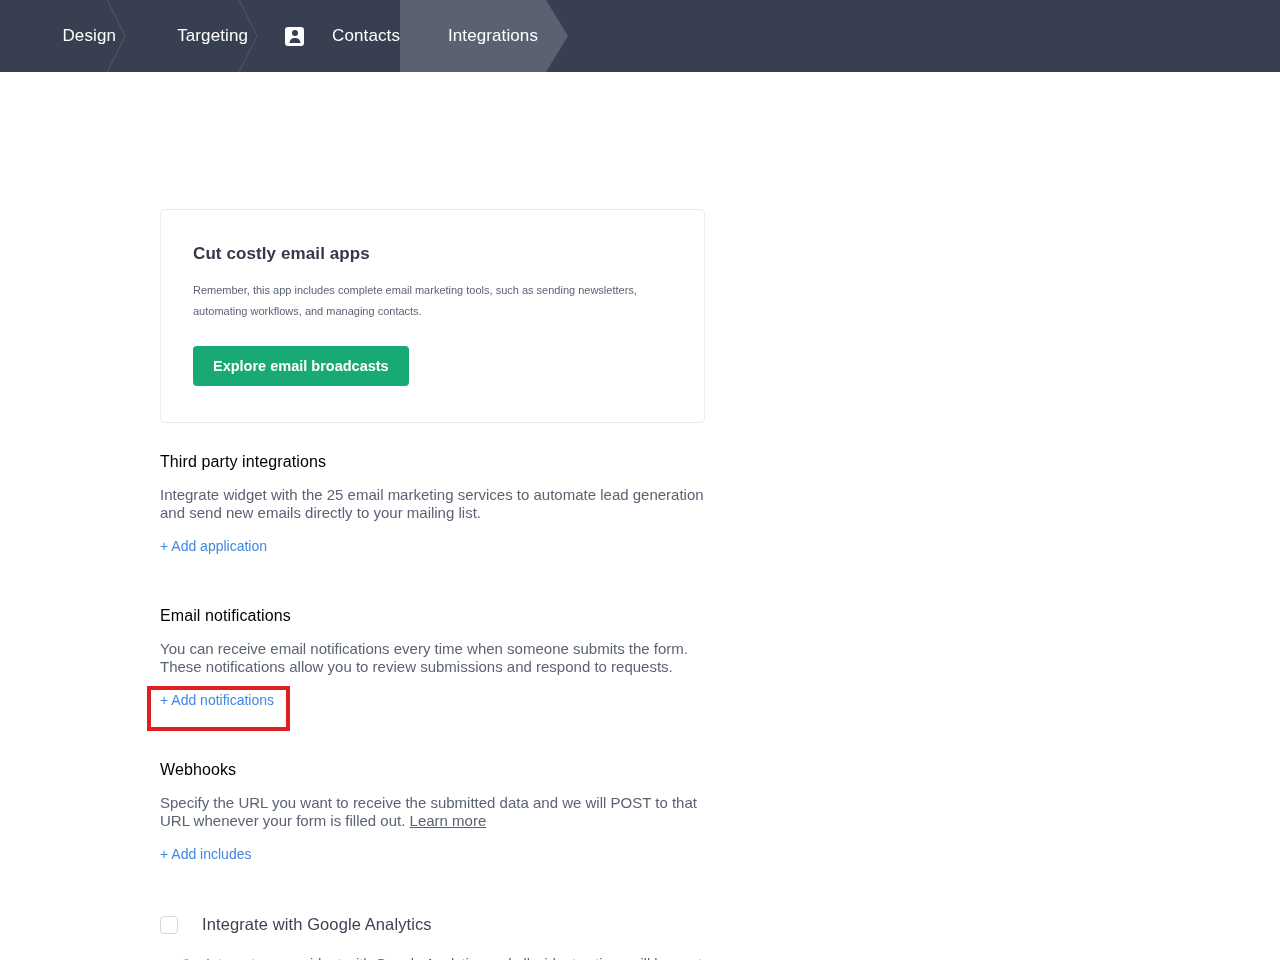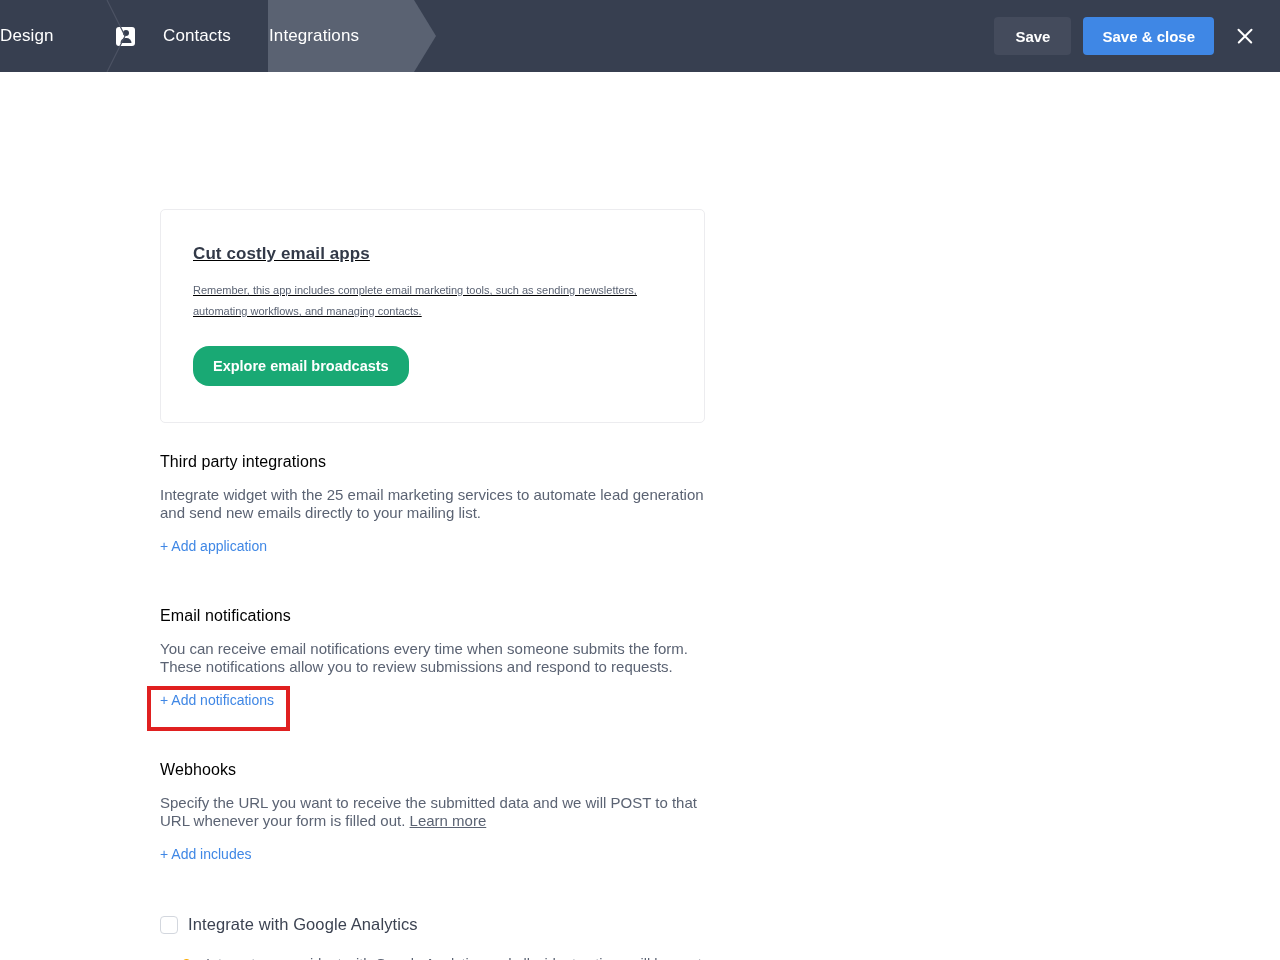--- a/index.html
+++ b/index.html
@@ -23,21 +23,21 @@
     position: absolute;
     left: 0; top: 0;
     height: 72px;
     display: flex;
     align-items: stretch;
   }
   .tab {
     position: relative;
     display: flex;
     align-items: center;
-    justify-content: flex-start;
+    justify-content: flex-end;
     gap: 10px;
     height: 72px;
     padding: 0 30px;
     color: #ffffff;
     font-size: 17px;
     letter-spacing: .1px;
     white-space: nowrap;
     cursor: pointer;
   }
   .tab-design  { width: 116px; padding: 0; }
@@ -149,41 +149,40 @@
   }
 
   .promo-card {
     position: absolute;
     left: 160px; top: 137px;
     width: 545px;
     background: #ffffff;
     border: 1px solid #ececef;
     border-radius: 5px;
     padding: 34px 32px 36px 32px;
-    text-decoration: underline;
   }
   .promo-title {
     font-size: 17px;
     font-weight: bold;
     color: #323948;
     margin: 0 0 16px 0;
     letter-spacing: .1px;
   }
   .promo-text {
     font-size: 11px;
     line-height: 21px;
     color: #5b6373;
     margin: 0 0 24px 0;
     max-width: 455px;
   }
   .btn-explore {
     background: #19a974;
     color: #ffffff;
     border: 0;
-    border-radius: 16px;
+    border-radius: 4px;
     height: 40px;
     padding: 0 20px;
     font-size: 14.5px;
     font-weight: bold;
     font-family: inherit;
     cursor: pointer;
   }
 
   .section { position: absolute; left: 160px; width: 560px; }
   .sec-title {
@@ -224,21 +223,21 @@
     border: 4px solid #e02020;
     z-index: 5;
     pointer-events: none;
   }
 
   
   .ga-block { position: absolute; left: 160px; top: 843px; width: 560px; }
   .ga-row {
     display: flex;
     align-items: center;
-    gap: 10px;
+    gap: 24px;
   }
   .ga-checkbox {
     width: 18px; height: 18px;
     border: 1px solid #d3d7de;
     border-radius: 4px;
     background: #ffffff;
     flex: 0 0 auto;
     cursor: pointer;
   }
   .ga-label {
@@ -277,37 +276,38 @@
 <div class="header">
   <div class="tabs">
 
     <div class="tab tab-design">
       <span class="label">Design</span>
       <svg class="sep" viewBox="0 0 22 72" preserveAspectRatio="none">
         <path d="M2 0 L20 36 L2 72" fill="none" stroke="#4b5263" stroke-width="1.2"></path>
       </svg>
     </div>
 
+    <div class="tab tab-target">
+      <span class="label">Targeting</span>
+      <svg class="sep" viewBox="0 0 22 72" preserveAspectRatio="none">
+        <path d="M2 0 L20 36 L2 72" fill="none" stroke="#4b5263" stroke-width="1.2"></path>
+      </svg>
+    </div>
 
     <div class="tab tab-contacts tab-pre-active">
       <span class="contacts-icon"></span>
       <span class="label">Contacts</span>
     </div>
 
     <div class="tab tab-integr active">
       <span class="label">Integrations</span>
     </div>
 
   </div>
 
-  <div class="header-actions">
-    <button class="btn btn-save">Save</button>
-    <button class="btn btn-save-close">Save &amp; close</button>
-    <div class="close-x"></div>
-  </div>
 </div>
 
 <div class="content">
 
   <div class="promo-card">
     <p class="promo-title">Cut costly email apps</p>
     <p class="promo-text">Remember, this app includes complete email marketing tools, such as sending newsletters, automating workflows, and managing contacts.</p>
     <button class="btn-explore">Explore email broadcasts</button>
   </div>
 

